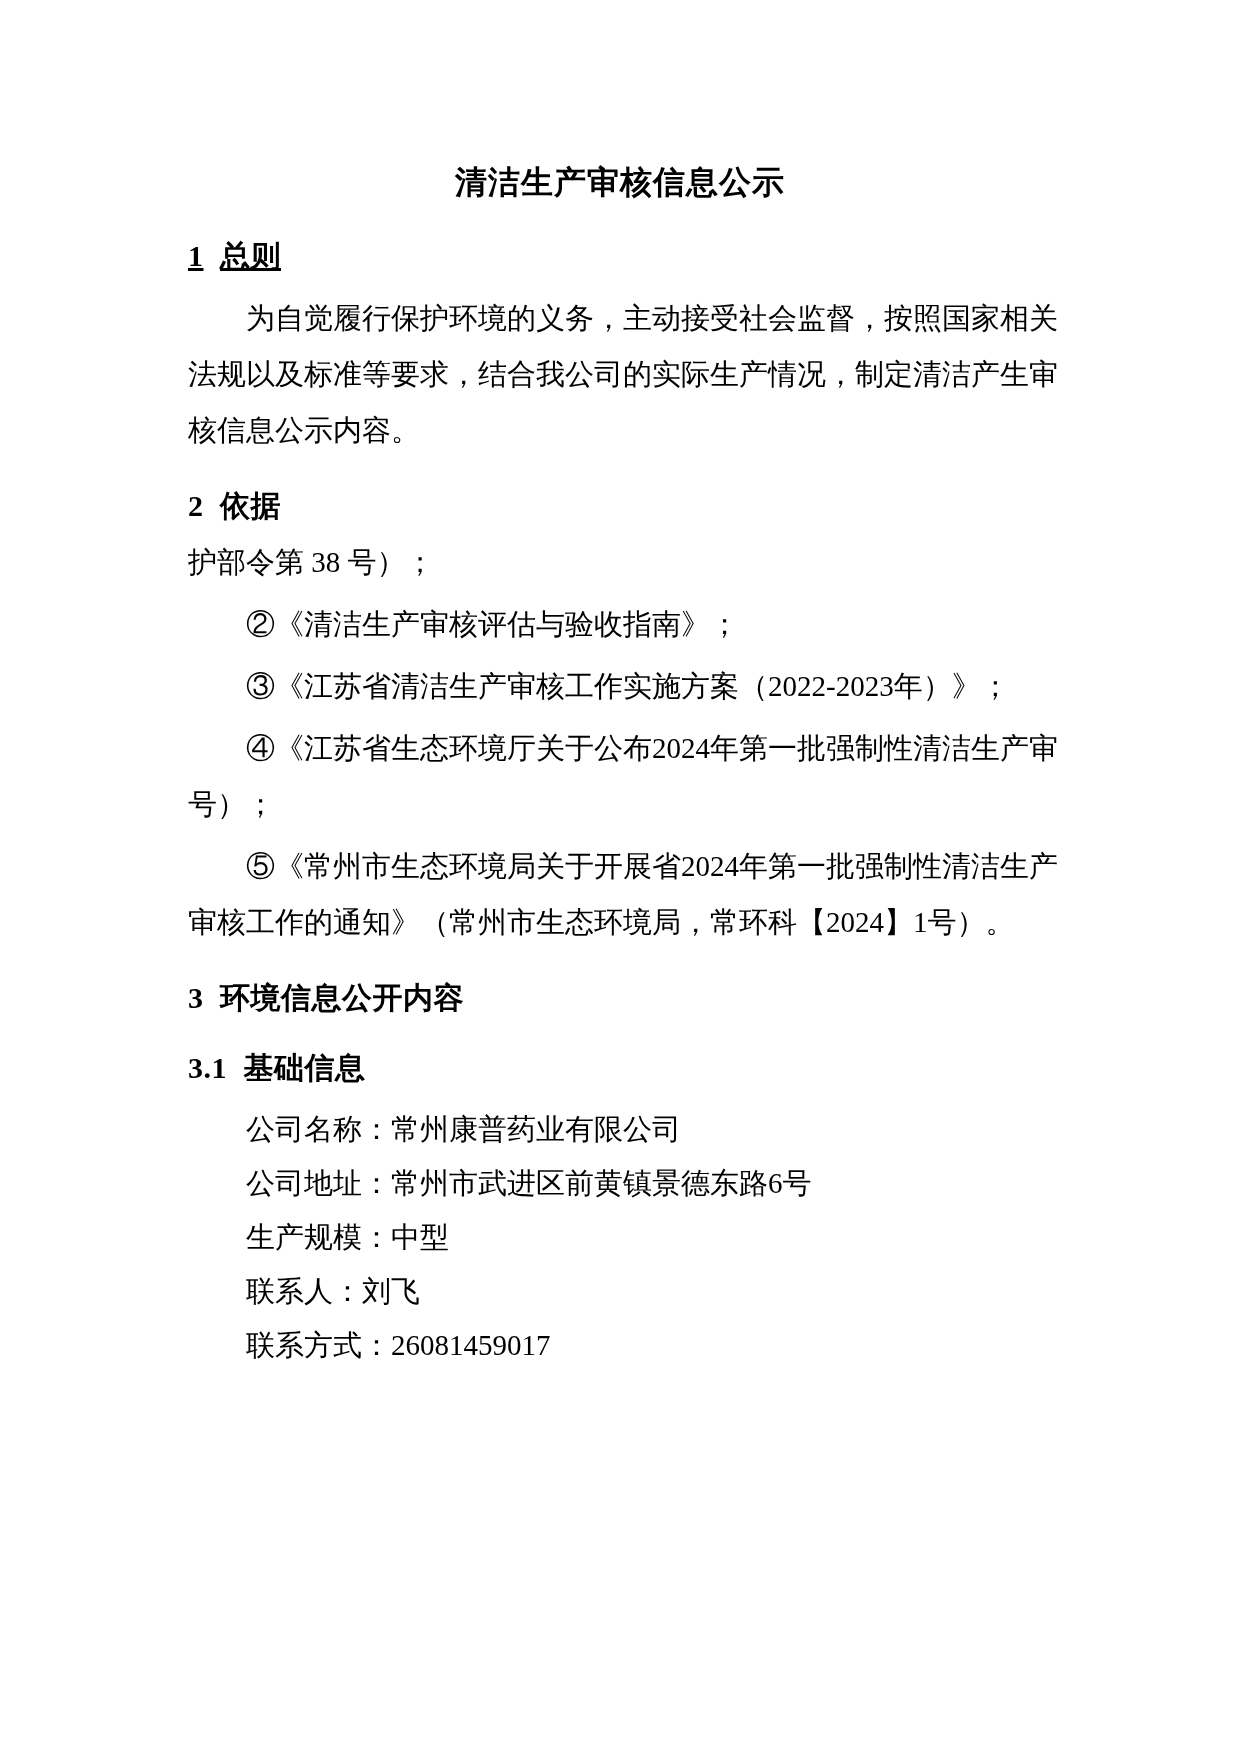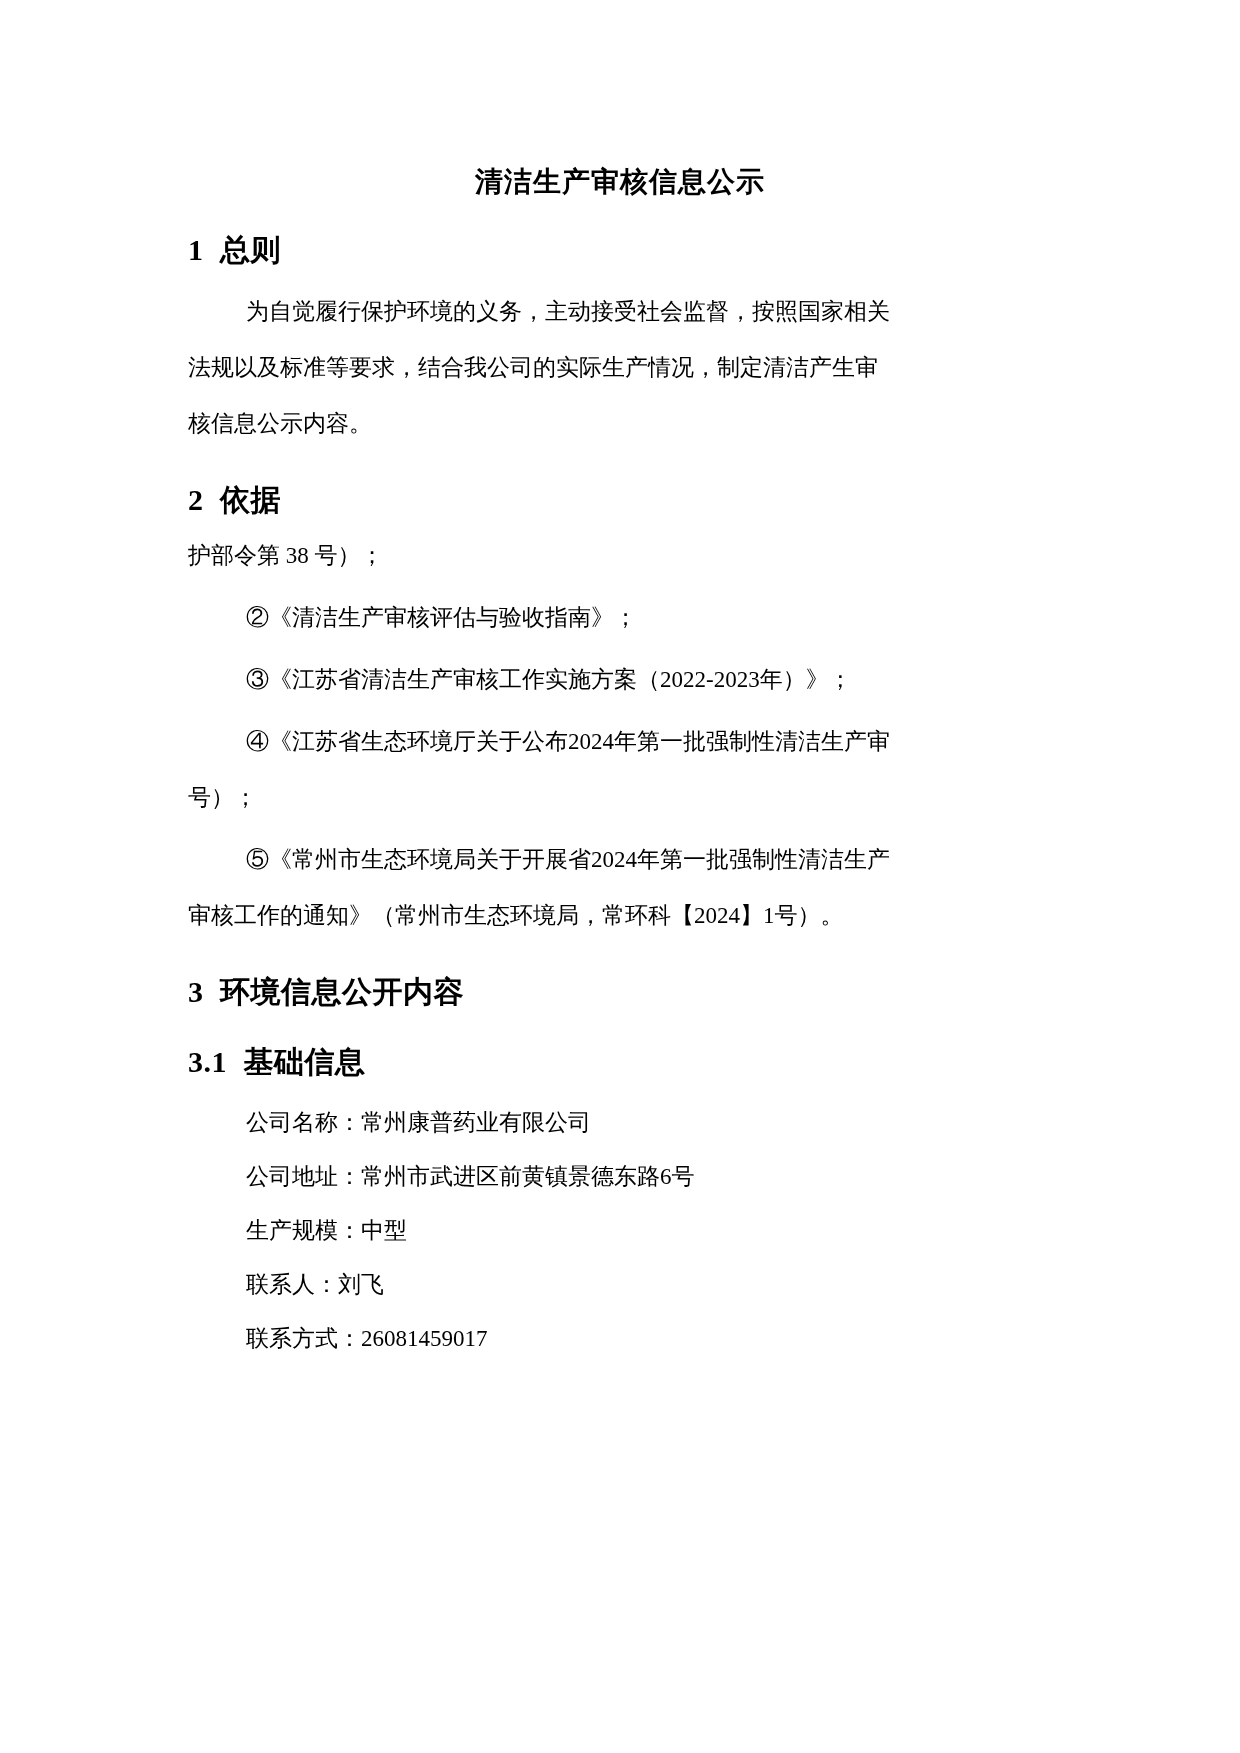--- a/index.html
+++ b/index.html
@@ -14,42 +14,42 @@
     margin: 0 auto;
     background: #ffffff;
     color: #000000;
     box-sizing: border-box;
     padding: 158px 188px 120px 188px;
     font-family: "Liberation Serif", "DejaVu Serif", serif;
     overflow: hidden;
   }
   .doc-title {
     margin: 0;
-    font-size: 28px;
+    font-size: 32px;
     line-height: 48px;
     font-weight: bold;
     text-align: center;
     letter-spacing: 1px;
   }
   .h-sec {
     margin: 28px 0 6px 0;
     font-size: 30px;
     line-height: 40px;
     font-weight: bold;
     letter-spacing: 0.5px;
   }
-  .h-sec.first { margin-top: 24px; }
+  .h-sec.first { margin-top: 30px; text-decoration: underline; }
   .h-num { margin-right: 0.55em; }
   .para  { margin: 14px 0 0 0; }
   .items { margin: 8px 0 0 0; }
   .item  { margin: 6px 0 0 0; }
   .item:first-child { margin-top: 0; }
   .info  { margin: 14px 0 0 0; }
   .tline {
-    font-size: 23px;
+    font-size: 29px;
     line-height: 56px;
     white-space: nowrap;
   }
   .ind { padding-left: 58px; }
   .info .tline { line-height: 54px; }
 </style>
 </head>
 <body>
 
 <div class="page">

